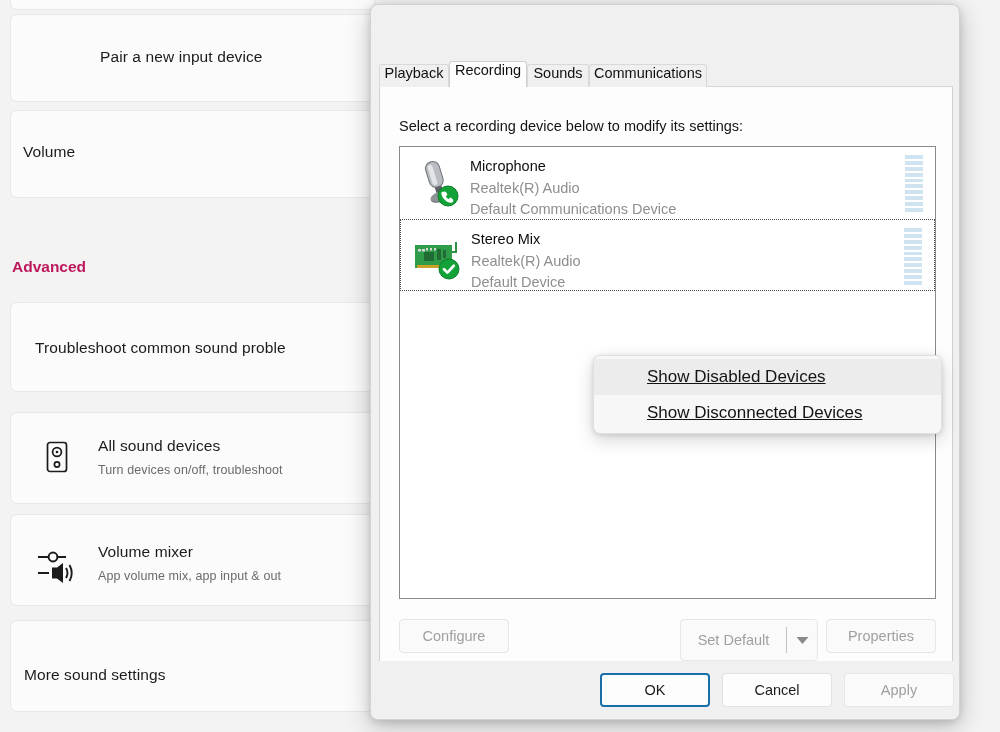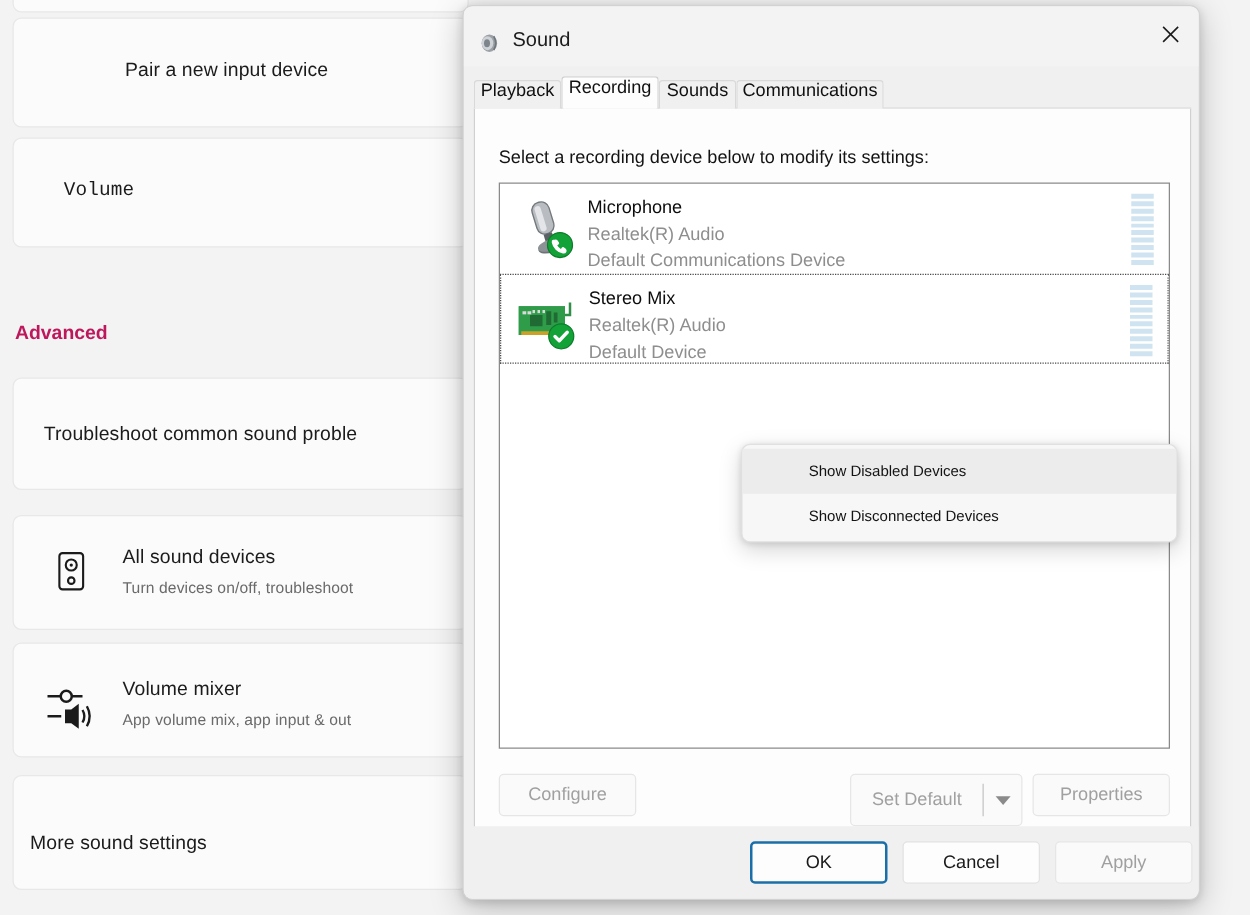--- a/index.html
+++ b/index.html
@@ -214,42 +214,43 @@
     border-radius: 7px;
     box-shadow: 0 6px 18px rgba(0,0,0,.17), 0 1px 5px rgba(0,0,0,.12);
     box-sizing: border-box;
     padding: 3px 0;
     z-index: 50;
   }
   .ctxitem {
     height: 36px;
     display: flex; align-items: center;
     padding-left: 53px;
-    font-size: 12px;
+    font-size: 17px;
     color: #131313;
     cursor: default;
+    text-decoration: underline;
   }
   .ctxitem.hover { background: #ececec; }
 </style>
 </head>
 <body>
 
 <div id="root">
 
   <div class="settings-bg">
 
     <div class="card" style="top:-30px; width:365px; height:40px;"></div>
 
     <div class="card" style="top:14px; width:365px; height:88px;">
     </div>
     <div class="card-title" style="left:100px; top:48px;">Pair a new input device</div>
 
     <div class="card" style="top:110px; width:365px; height:88px;">
     </div>
-    <div class="card-title" style="left:51px; top:143px;font-family:Liberation Mono, monospace;">Volume</div>
+    <div class="card-title" style="left:23px; top:143px;">Volume</div>
 
     <div class="section-head" style="left:12px; top:258px;">Advanced</div>
 
     <div class="card" style="top:302px; width:365px; height:90px;">
     </div>
     <div class="card-title" style="left:35px; top:339px;">Troubleshoot common sound proble</div>
 
     <div class="card" style="top:412px; width:365px; height:92px;">
     </div>
     <span class="ic" style="left:44px; top:440px;">
@@ -278,37 +279,20 @@
     <div class="card-title" style="left:98px; top:543px;">Volume mixer</div>
     <div class="card-sub" style="left:98px; top:569px;">App volume mix, app input &amp; out</div>
 
     <div class="card" style="top:620px; width:365px; height:92px;">
     </div>
     <div class="card-title" style="left:24px; top:666px;">More sound settings</div>
   </div>
 
   <div class="dialog">
 
-    <div class="titlebar">
-      <span class="title-icon">
-        <svg width="17" height="17" viewBox="0 0 17 17">
-          <ellipse cx="8.5" cy="8.5" rx="6.2" ry="7" fill="#9aa0a6"></ellipse>
-          <ellipse cx="7" cy="8.5" rx="4.6" ry="5.6" fill="#cfd3d8"></ellipse>
-          <ellipse cx="6.6" cy="8.5" rx="2.4" ry="3.2" fill="#7d848c"></ellipse>
-          <path d="M12 3 Q15.2 8.5 12 14" fill="none" stroke="#6f767e" stroke-width="1.3"></path>
-        </svg>
-      </span>
-      <div class="title-text">Sound</div>
-      <div class="close-btn">
-        <svg width="15" height="15" viewBox="0 0 15 15">
-          <line x1="1.5" y1="1.5" x2="13.5" y2="13.5" stroke="#1b1b1b" stroke-width="1.25"></line>
-          <line x1="13.5" y1="1.5" x2="1.5" y2="13.5" stroke="#1b1b1b" stroke-width="1.25"></line>
-        </svg>
-      </div>
-    </div>
 
     <div class="tabline"></div>
     <div class="tabstrip">
       <div class="tab" style="left:0px; width:70px;">
         <span>Playback</span>
       </div>
       <div class="tab active" style="left:70px; width:78px;">
         <span>Recording</span>
       </div>
       <div class="tab" style="left:148px; width:62px;">

